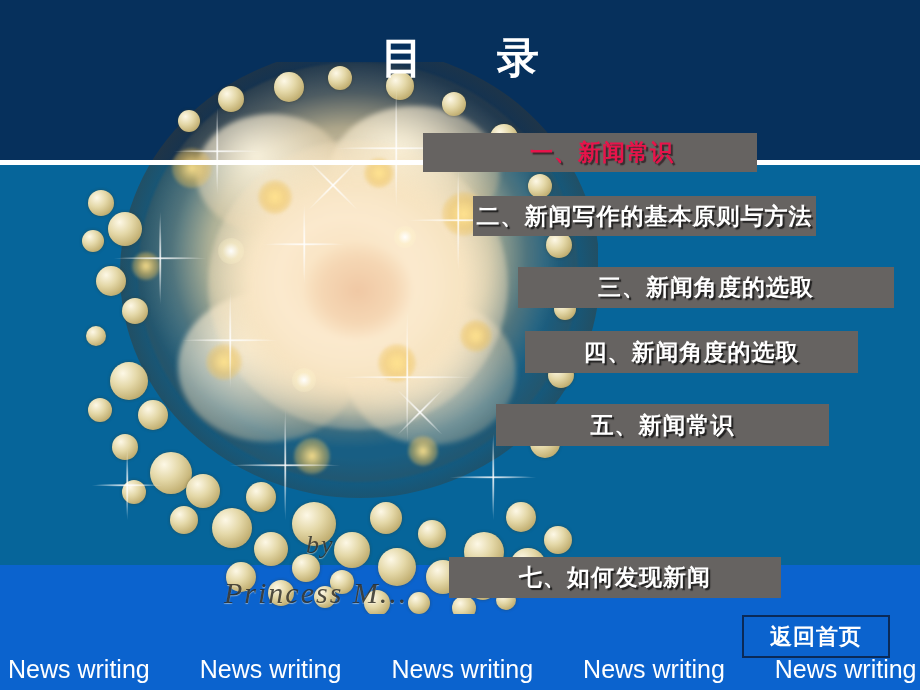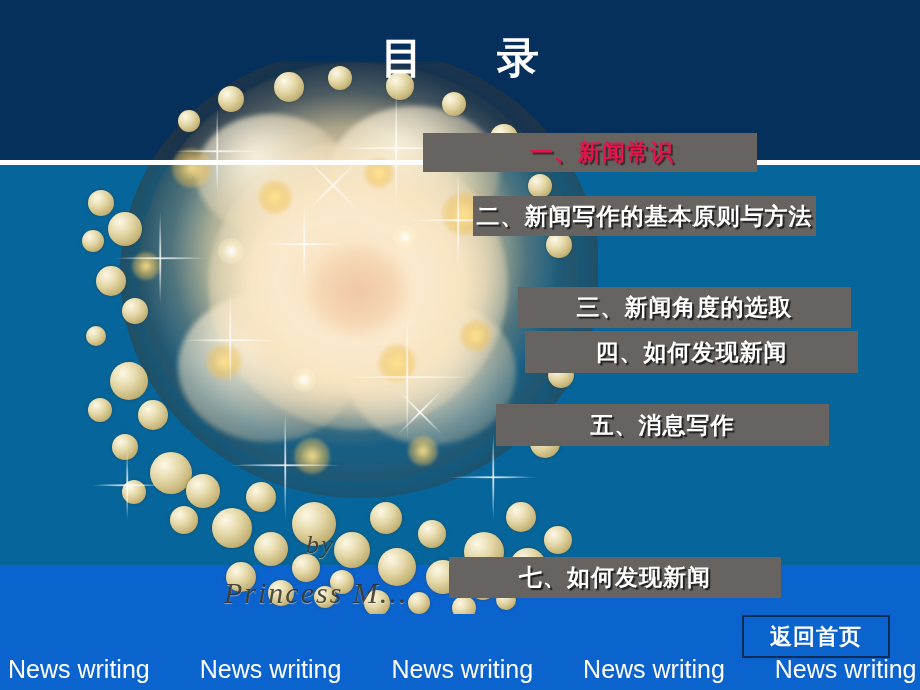--- a/index.html
+++ b/index.html
@@ -327,30 +327,30 @@
   <div class="page-title">目　录</div>
 
   <div class="menu-item" style="left:423px; top:133px; width:334px; height:39px;">
     <span class="menu-label accent">一、新闻常识</span>
   </div>
 
   <div class="menu-item" style="left:473px; top:196px; width:343px; height:40px;">
     <span class="menu-label">二、新闻写作的基本原则与方法</span>
   </div>
 
-  <div class="menu-item" style="left:518px; top:267px; width:333px; height:41px;margin-top:20px;">
+  <div class="menu-item" style="left:518px; top:267px; width:376px; height:41px;">
     <span class="menu-label">三、新闻角度的选取</span>
   </div>
 
   <div class="menu-item" style="left:525px; top:331px; width:333px; height:42px;">
-    <span class="menu-label">四、如何发现新闻</span>
+    <span class="menu-label">四、新闻角度的选取</span>
   </div>
 
   <div class="menu-item" style="left:496px; top:404px; width:333px; height:42px;">
-    <span class="menu-label">五、消息写作</span>
+    <span class="menu-label">五、新闻常识</span>
   </div>
 
 
   <div class="menu-item" style="left:449px; top:557px; width:332px; height:41px;">
     <span class="menu-label">七、如何发现新闻</span>
   </div>
 
   <div class="return-btn">
     <span>返回首页</span>
   </div>

